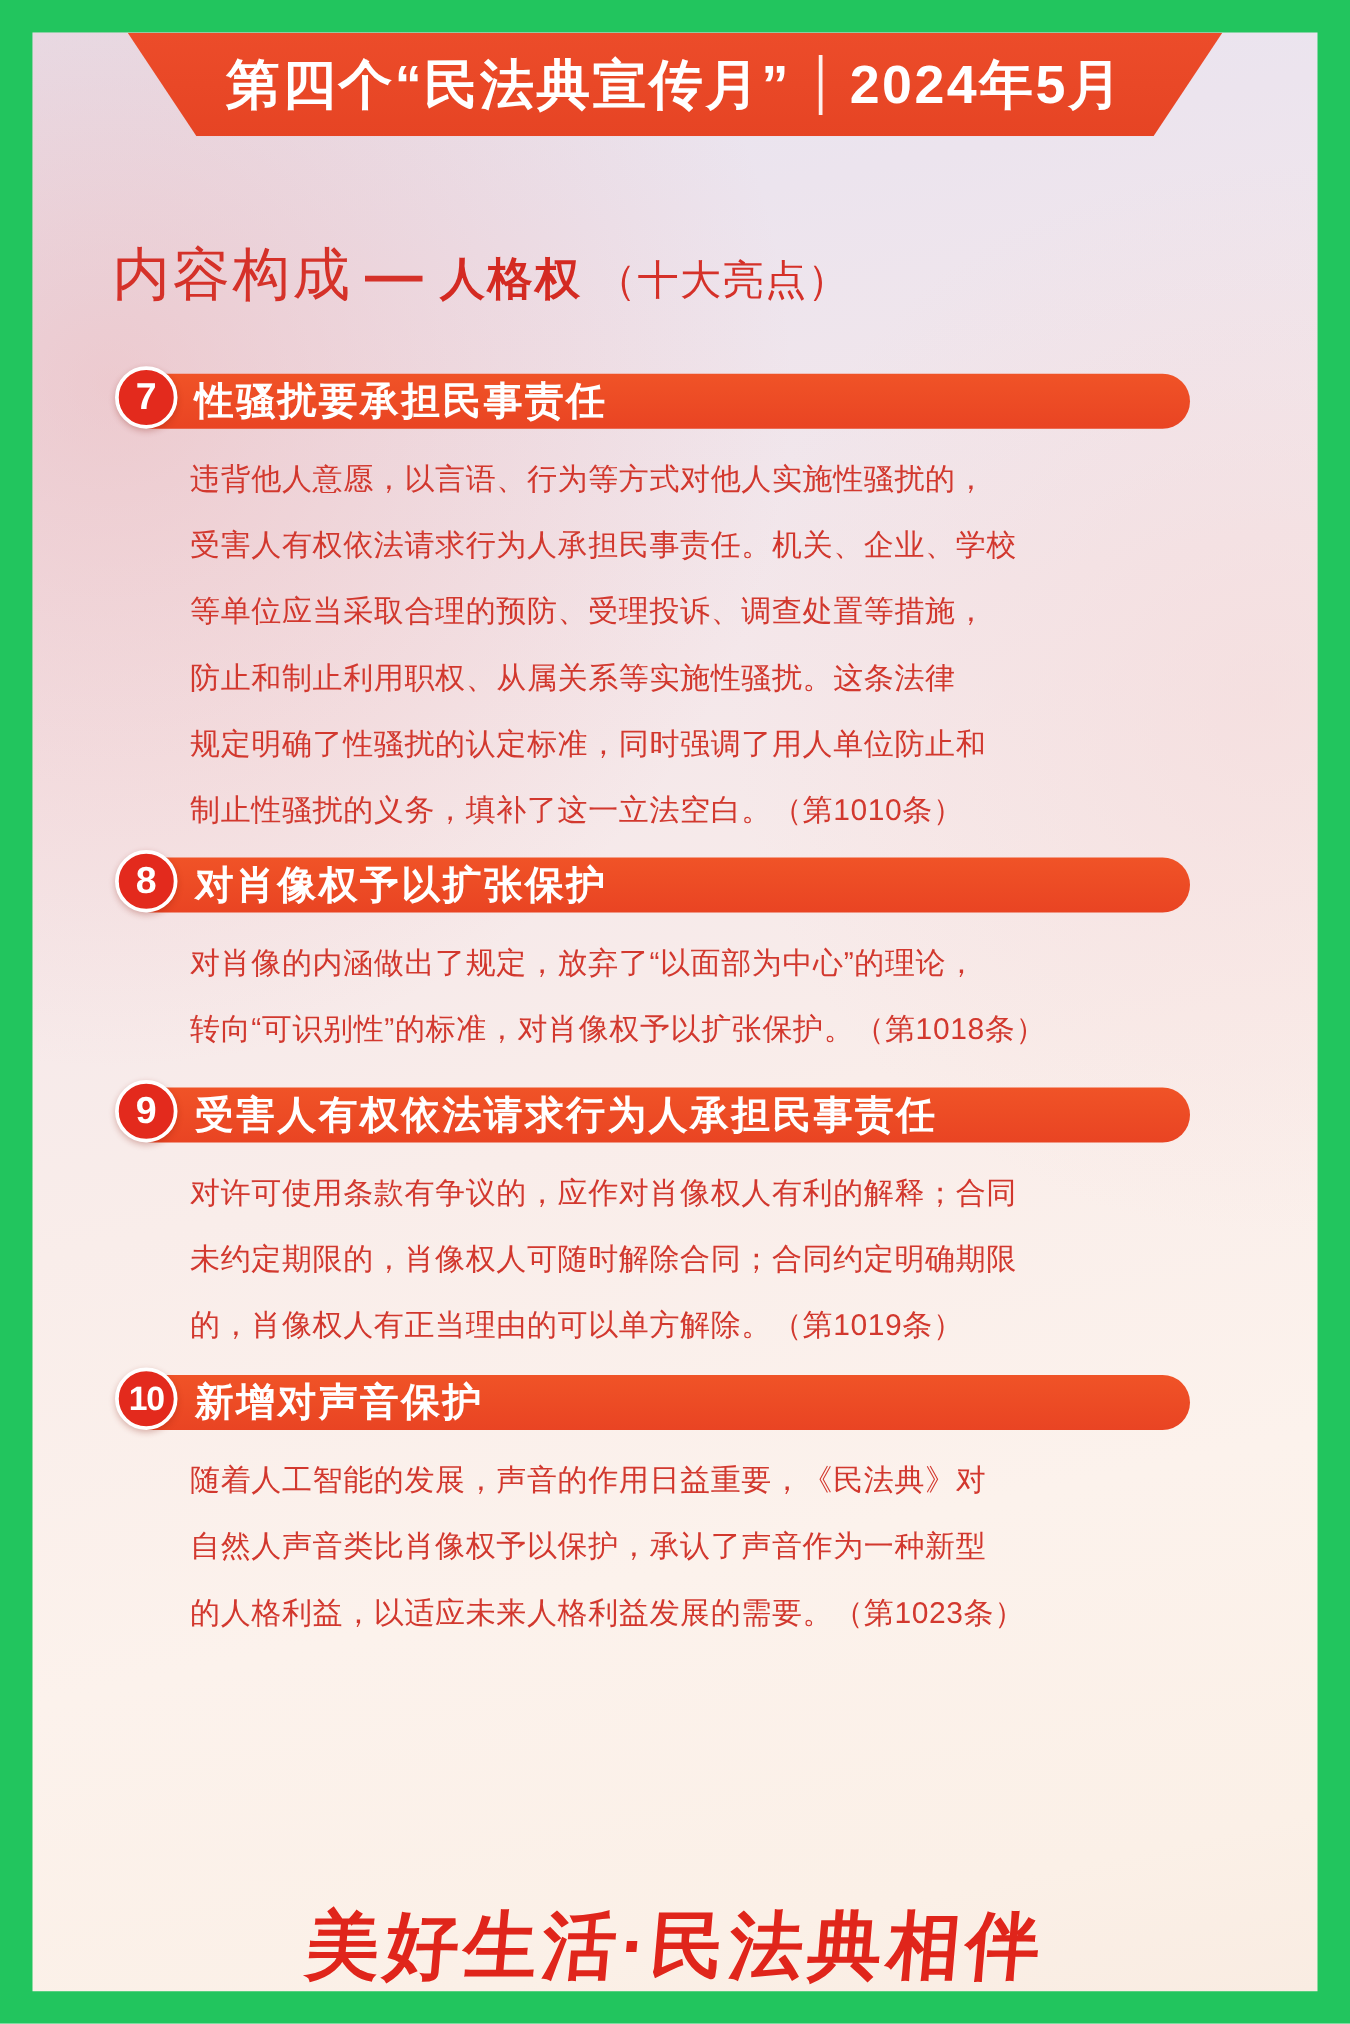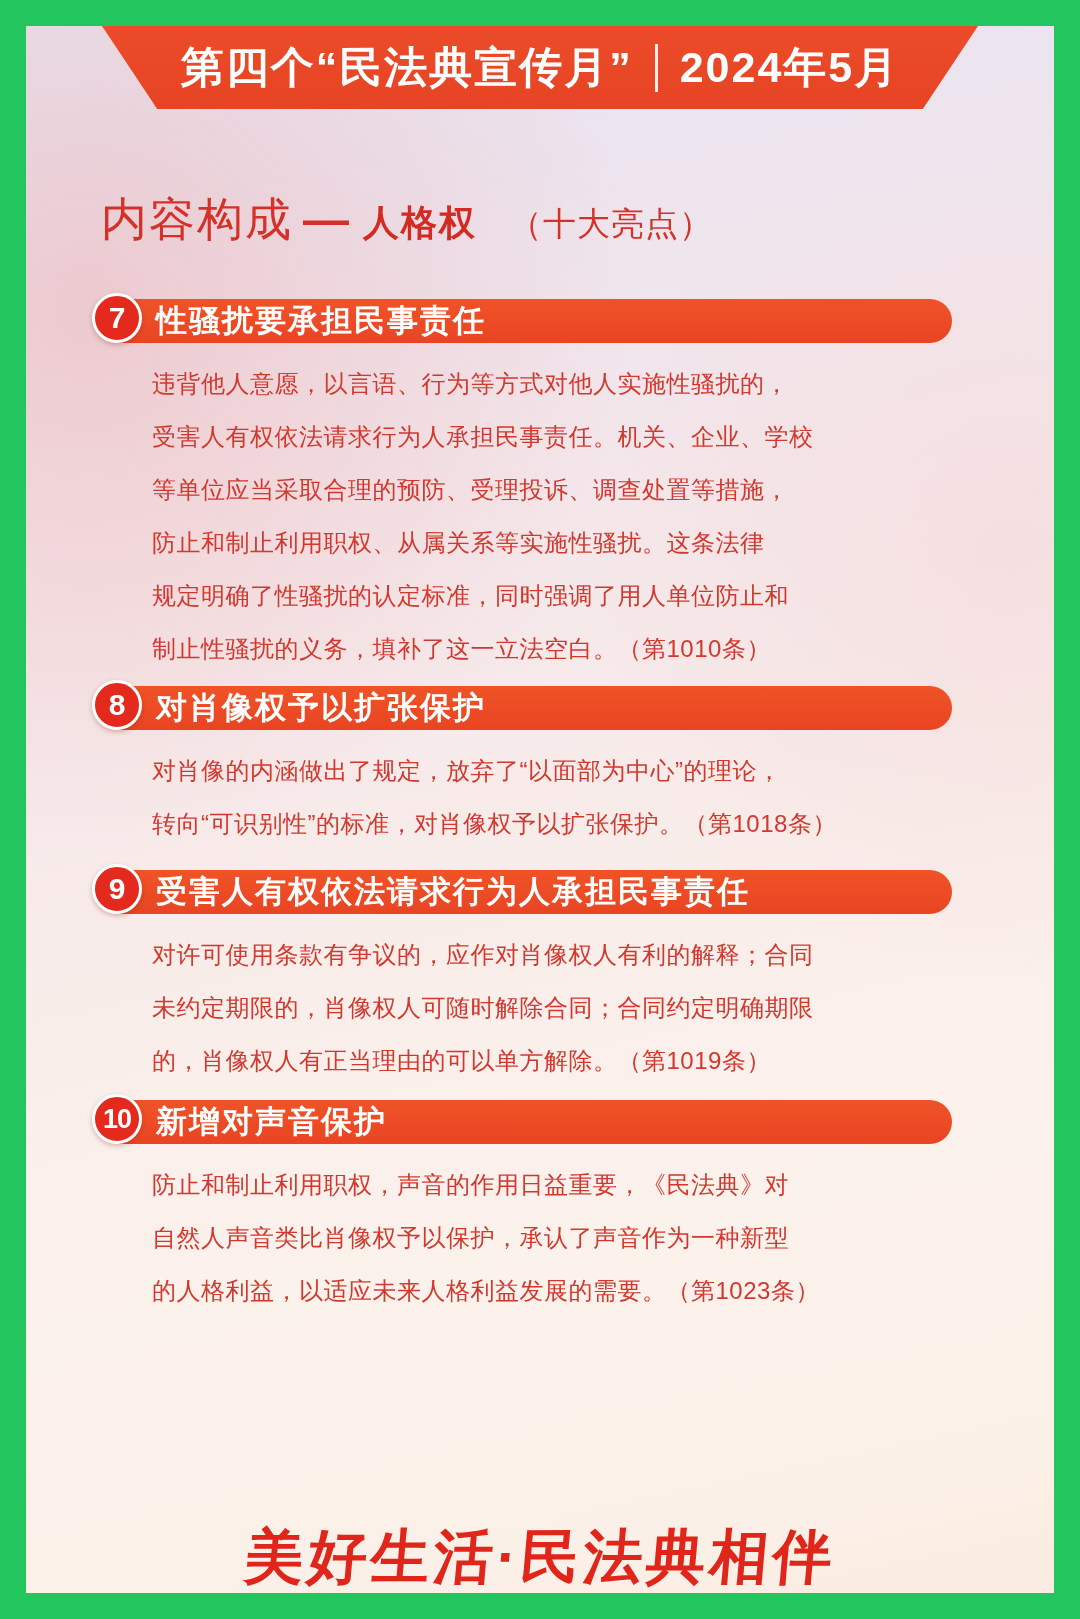--- a/index.html
+++ b/index.html
@@ -55,24 +55,24 @@
   
   .page-title {
     position: absolute;
     left: 64px;
     top: 163px;
     display: flex;
     align-items: baseline;
     white-space: nowrap;
     color: #d53129;
   }
-  .pt-prefix { font-size: 46px; font-weight: 500; letter-spacing: 2px; margin-left: 11px; }
+  .pt-prefix { font-size: 46px; font-weight: 500; letter-spacing: 2px; }
   .pt-dash   { font-size: 46px; font-weight: 800; margin: 0 14px 0 10px; }
   .pt-main   { font-size: 36px; font-weight: 800; letter-spacing: 2px; color: #d42a22; }
-  .pt-note   { font-size: 33px; font-weight: 500; margin-left: 32px; letter-spacing: 1px; }
+  .pt-note   { font-size: 33px; font-weight: 500; margin-left: 10px; letter-spacing: 1px; }
 
   
   .section { position: absolute; left: 74px; width: 852px; }
   .sec-bar {
     position: relative;
     height: 44px;
     border-radius: 22px;
     background: linear-gradient(180deg, #f05327 0%, #e94423 100%);
     display: flex;
     align-items: center;
@@ -185,21 +185,21 @@
       <p class="sec-body">对许可使用条款有争议的，应作对肖像权人有利的解释；合同
 未约定期限的，肖像权人可随时解除合同；合同约定明确期限
 的，肖像权人有正当理由的可以单方解除。（第1019条）</p>
     </section>
 
     <section class="section" id="section-10">
       <div class="sec-bar">
         <span class="sec-badge two-digit">10</span>
         <span class="sec-label">新增对声音保护</span>
       </div>
-      <p class="sec-body">防止和制止利用职权，声音的作用日益重要，《民法典》对
+      <p class="sec-body">随着人工智能的发展，声音的作用日益重要，《民法典》对
 自然人声音类比肖像权予以保护，承认了声音作为一种新型
 的人格利益，以适应未来人格利益发展的需要。（第1023条）</p>
     </section>
 
     <div class="footer">
       <span class="footer-text">美好生活·民法典相伴</span>
     </div>
 
   </div>
 </div>

